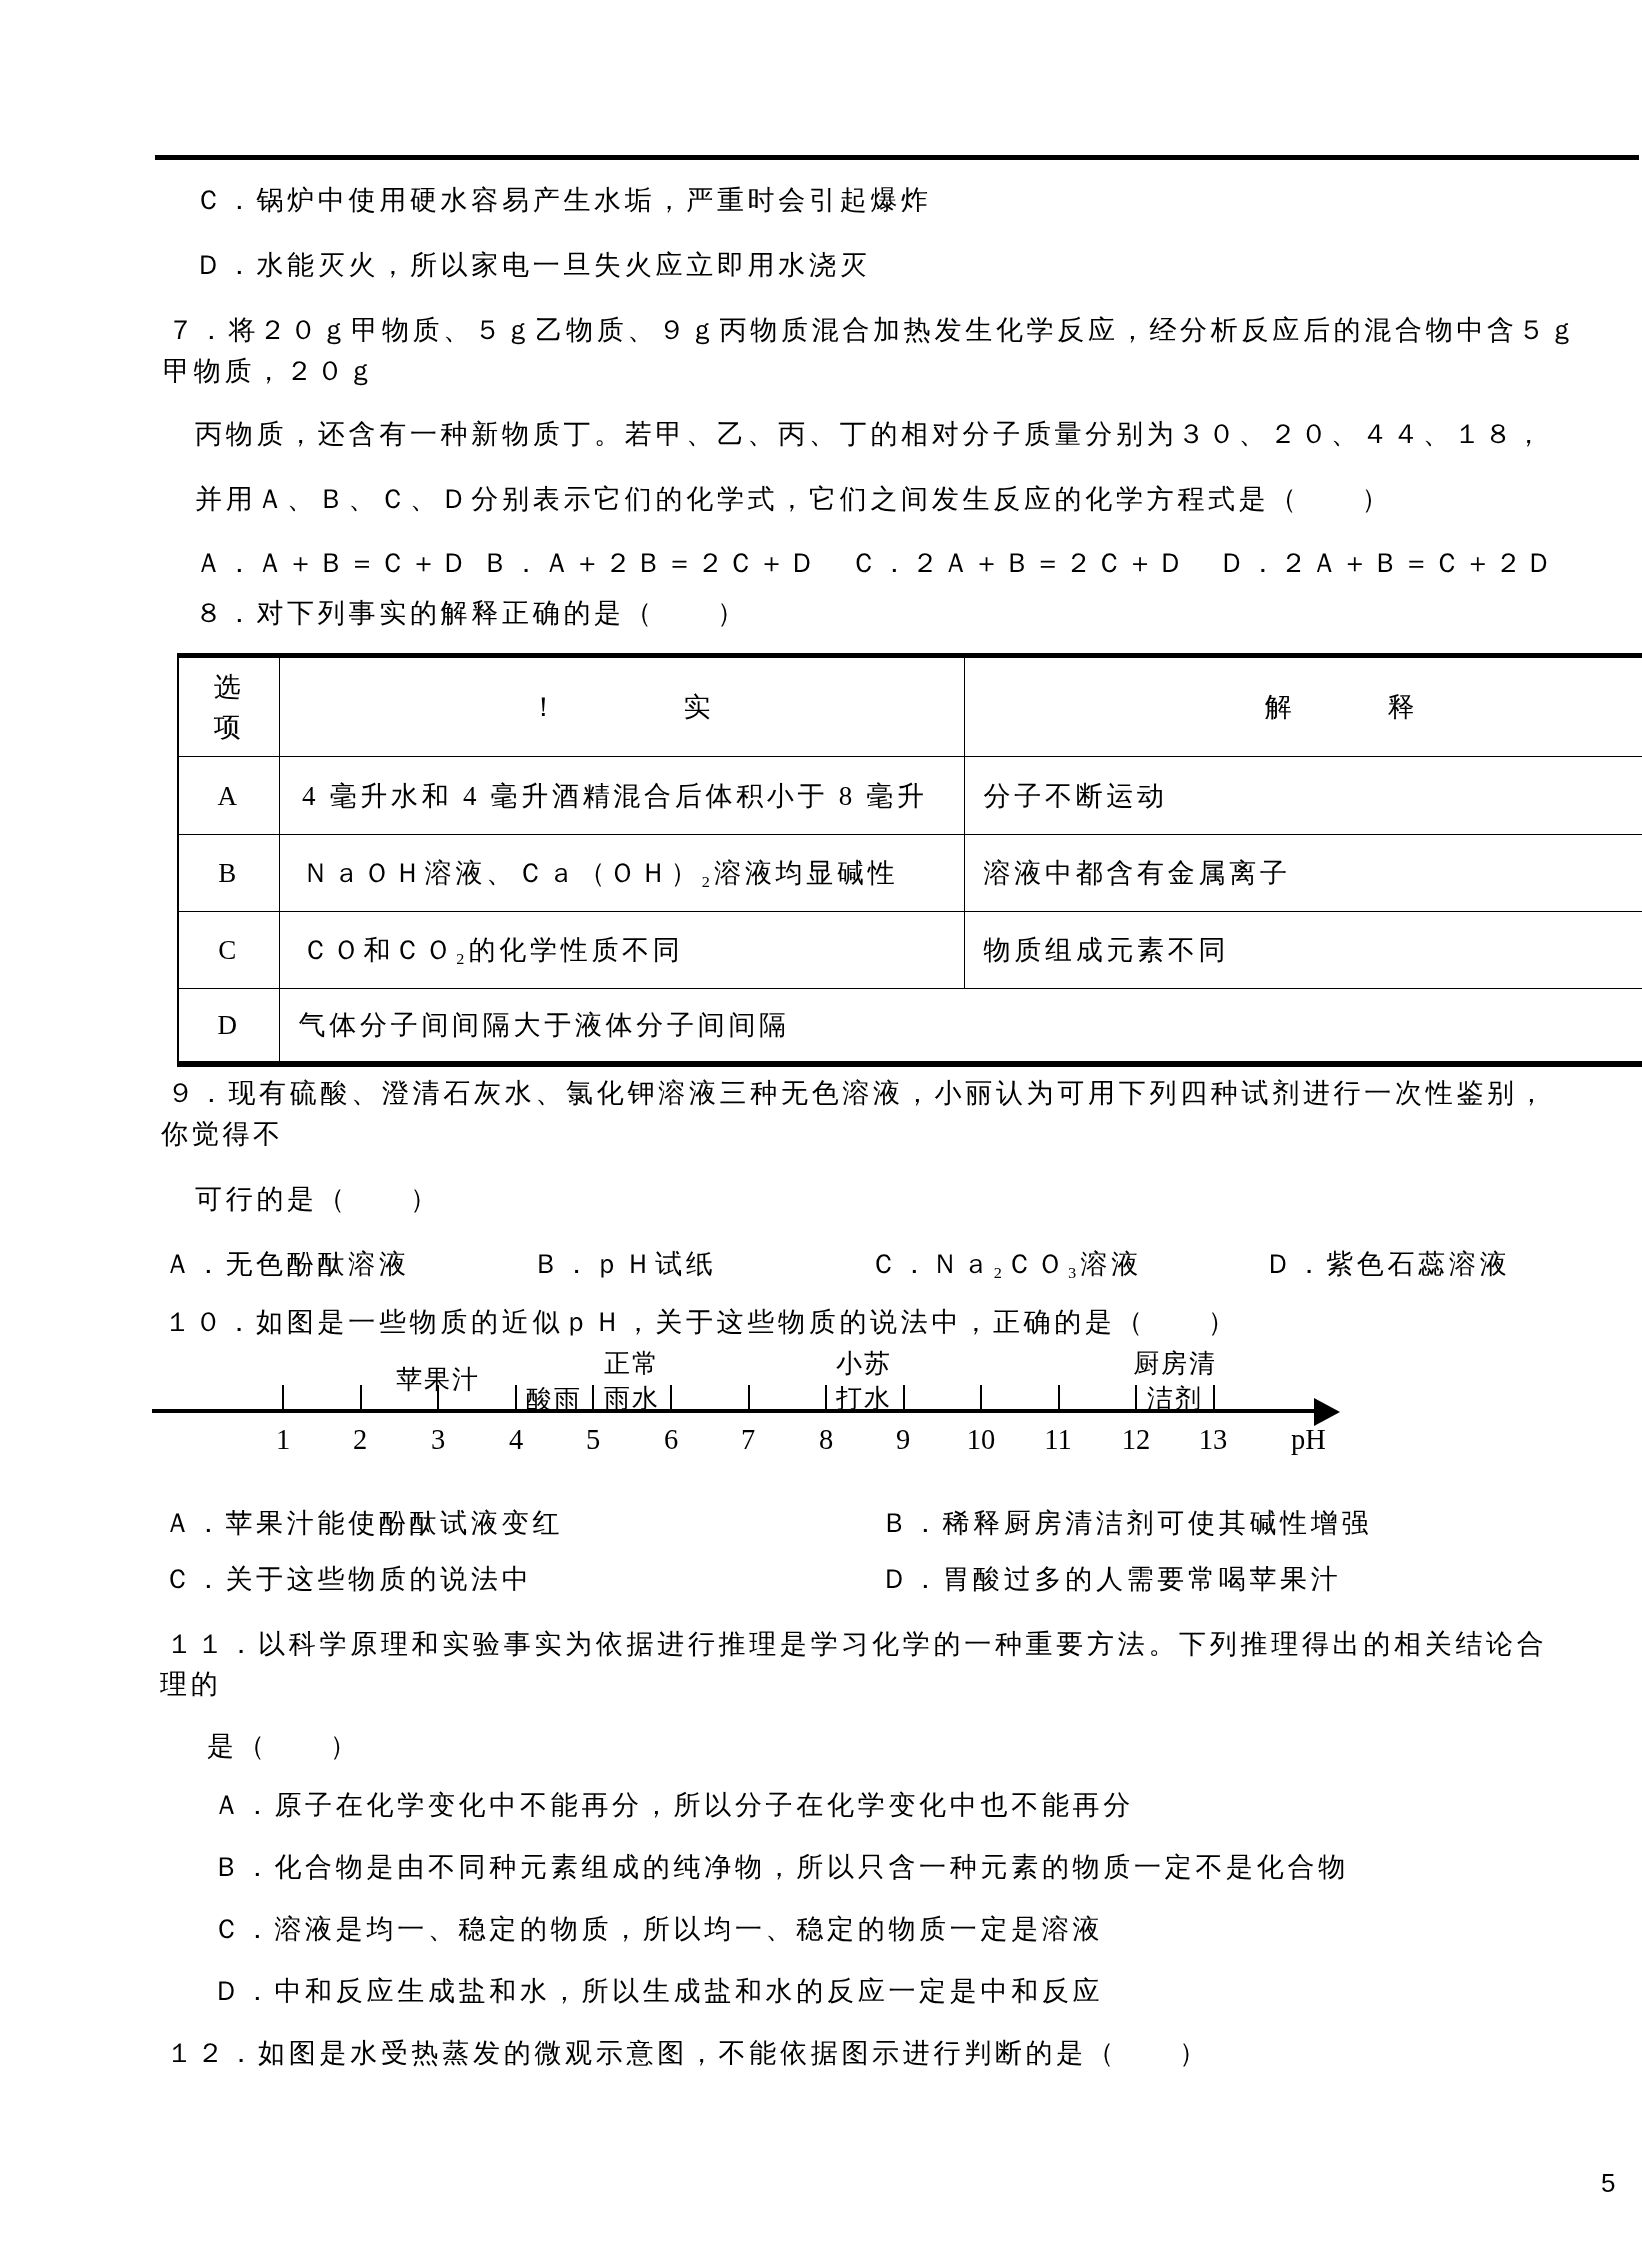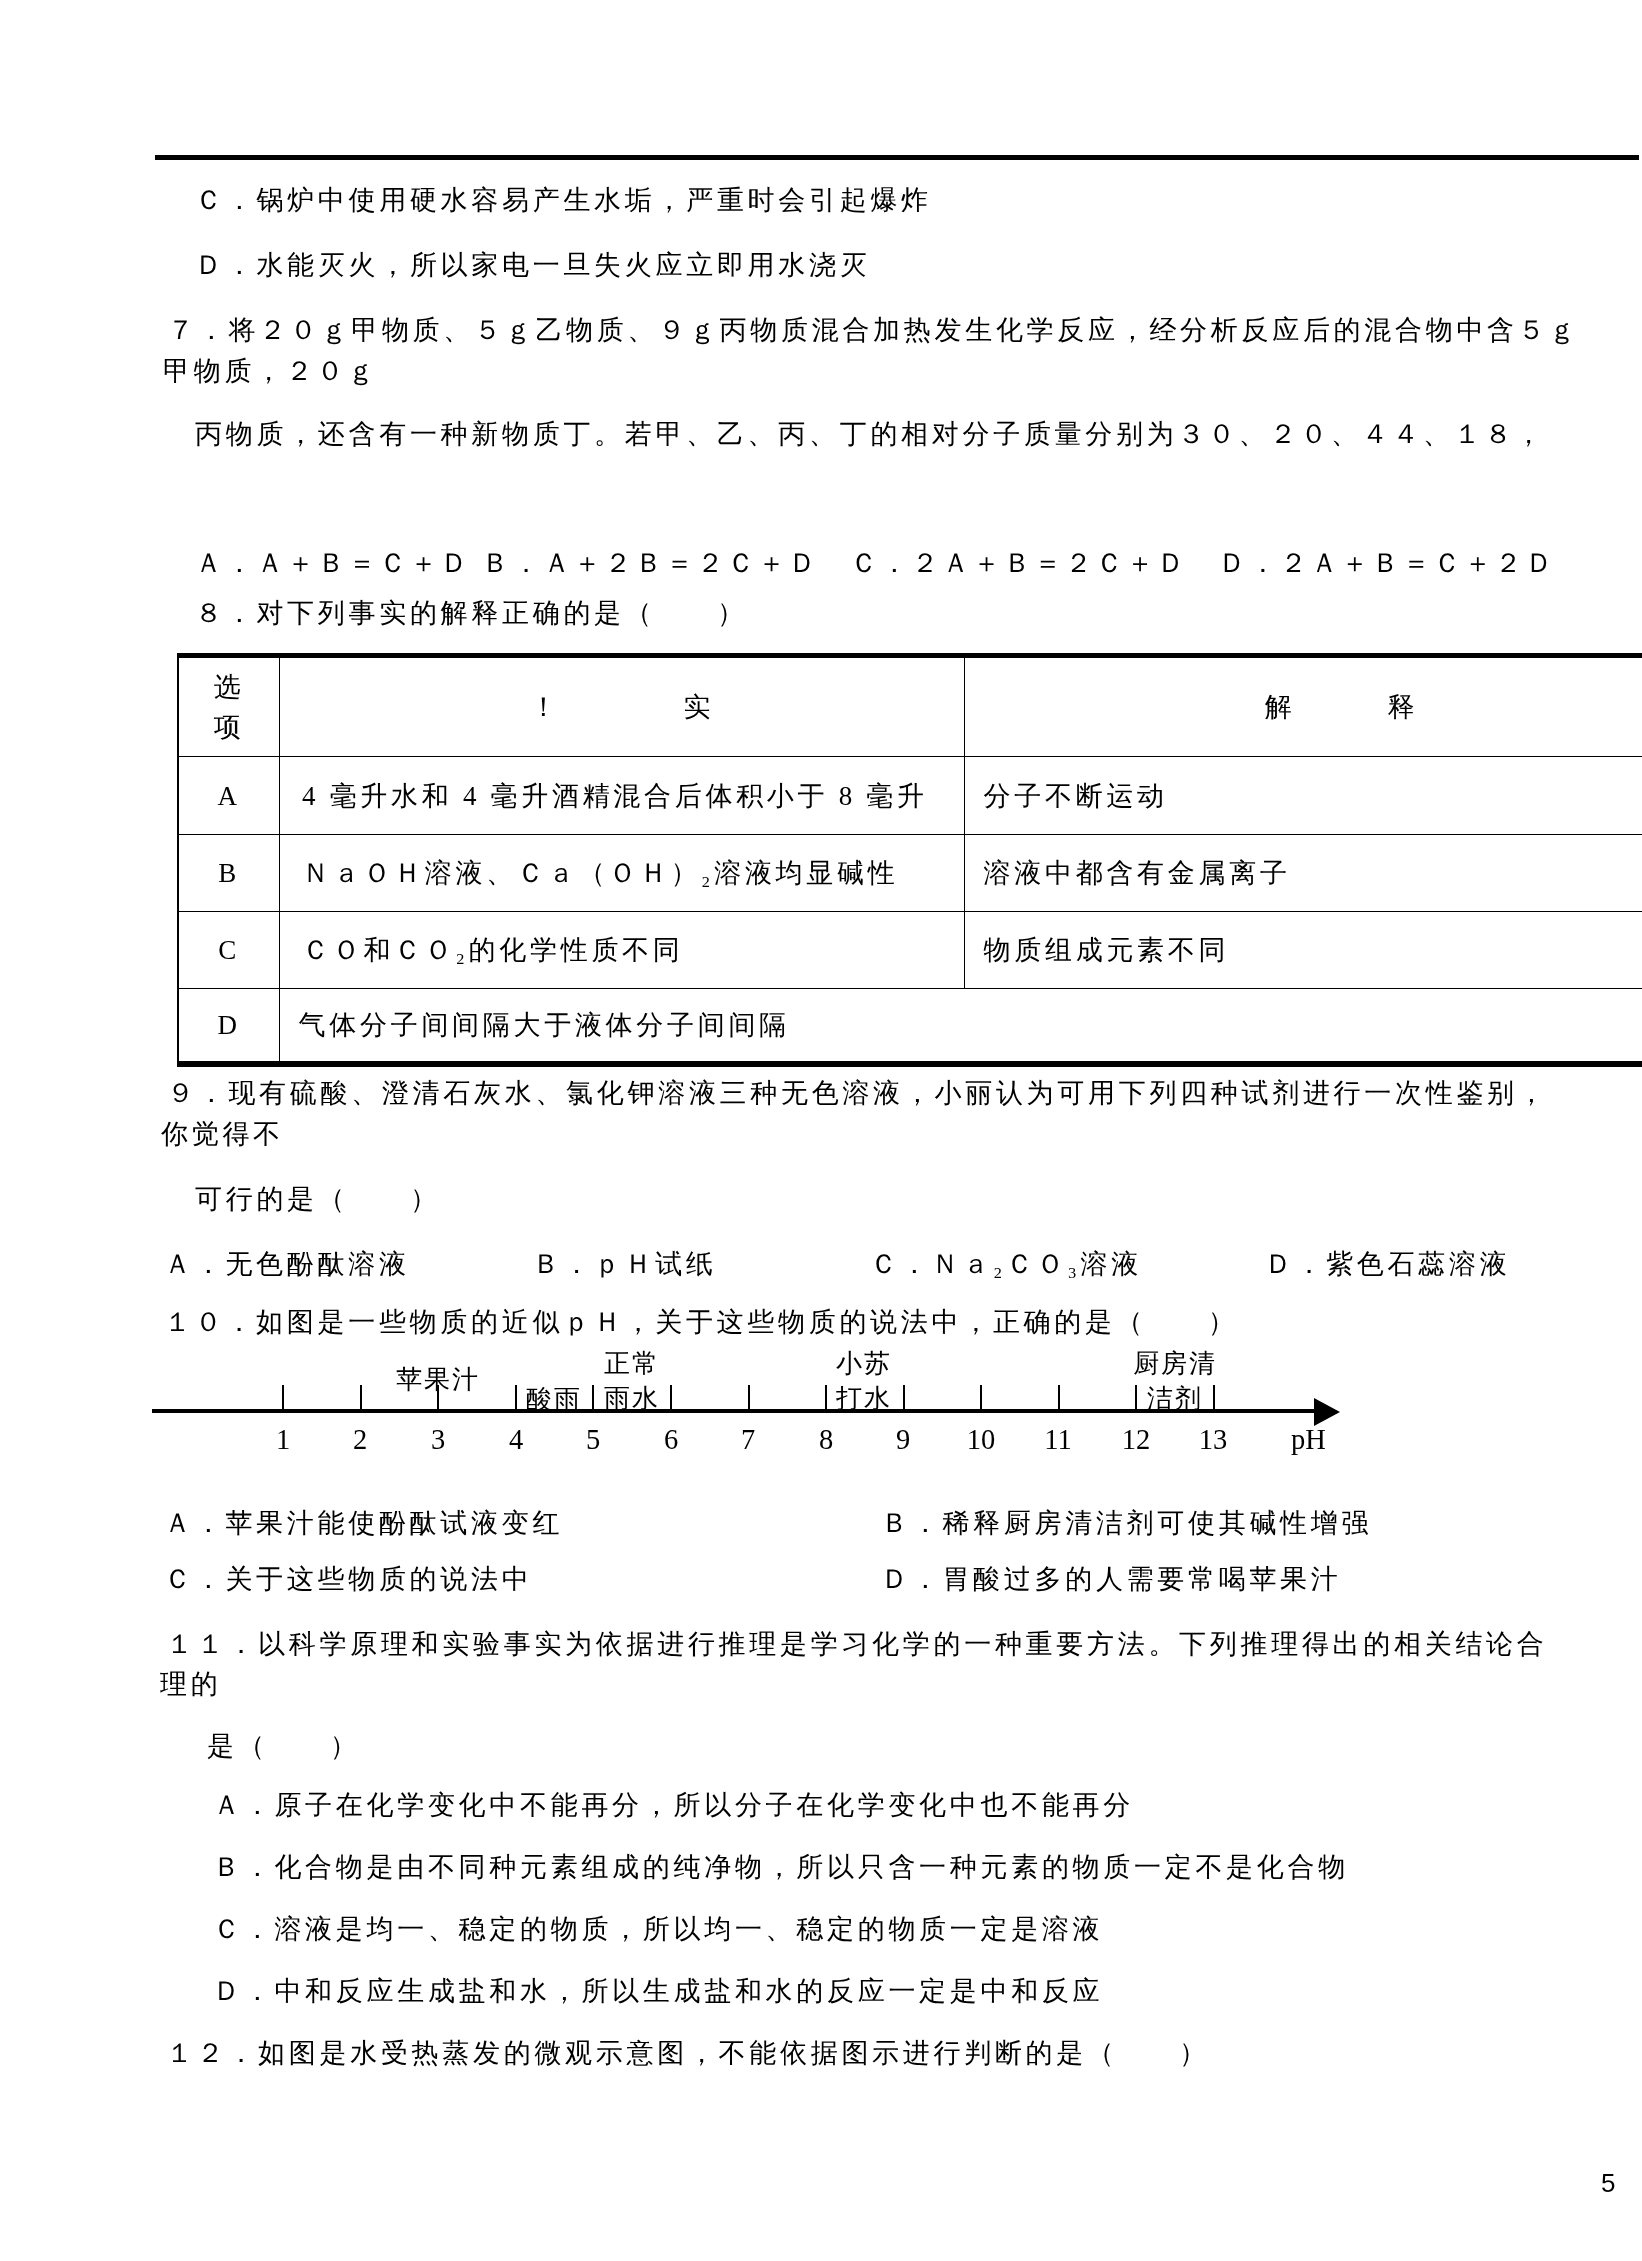--- a/index.html
+++ b/index.html
@@ -95,20 +95,21 @@
 <div class="page">
 
   <div class="rule"></div>
 
   <div class="tl" style="left:195px;top:181px">Ｃ．锅炉中使用硬水容易产生水垢，严重时会引起爆炸</div>
   <div class="tl" style="left:195px;top:246px">Ｄ．水能灭火，所以家电一旦失火应立即用水浇灭</div>
 
   <div class="tl" style="left:167px;top:311px">７．将２０ｇ甲物质、５ｇ乙物质、９ｇ丙物质混合加热发生化学反应，经分析反应后的混合物中含５ｇ</div>
   <div class="tl" style="left:163px;top:352px">甲物质，２０ｇ</div>
   <div class="tl" style="left:195px;top:415px">丙物质，还含有一种新物质丁。若甲、乙、丙、丁的相对分子质量分别为３０、２０、４４、１８，</div>
+  <div class="tl" style="left:195px;top:480px">并用Ａ、Ｂ、Ｃ、Ｄ分别表示它们的化学式，它们之间发生反应的化学方程式是（　　）</div>
   <div class="tl" style="left:195px;top:544px">Ａ．Ａ＋Ｂ＝Ｃ＋Ｄ Ｂ．Ａ＋２Ｂ＝２Ｃ＋Ｄ　Ｃ．２Ａ＋Ｂ＝２Ｃ＋Ｄ　Ｄ．２Ａ＋Ｂ＝Ｃ＋２Ｄ</div>
 
   <div class="tl" style="left:195px;top:594px">８．对下列事实的解释正确的是（　　）</div>
 
   <div class="q8-table">
     <div class="td center"><span class="xuanxiang-wrap">选项</span></div>
     <div class="td center">！　　　　实</div>
     <div class="td center last-col">解　　　释</div>
 
     <div class="td center">A</div>

